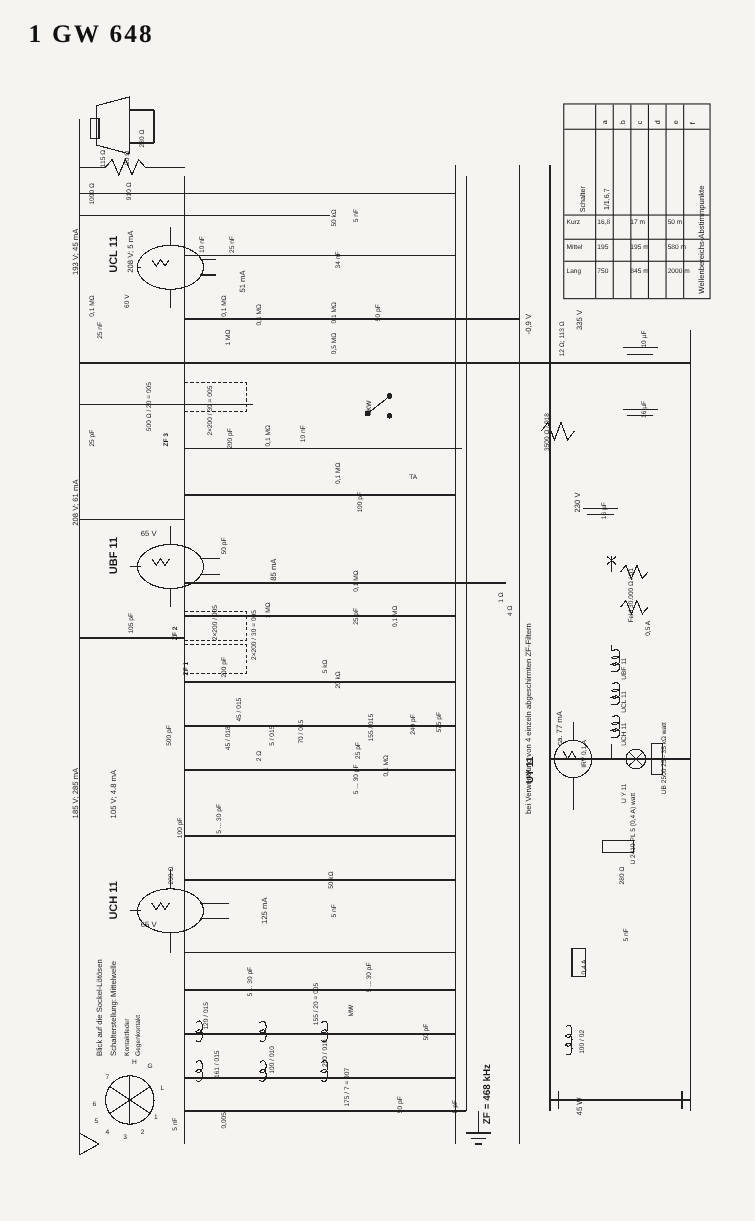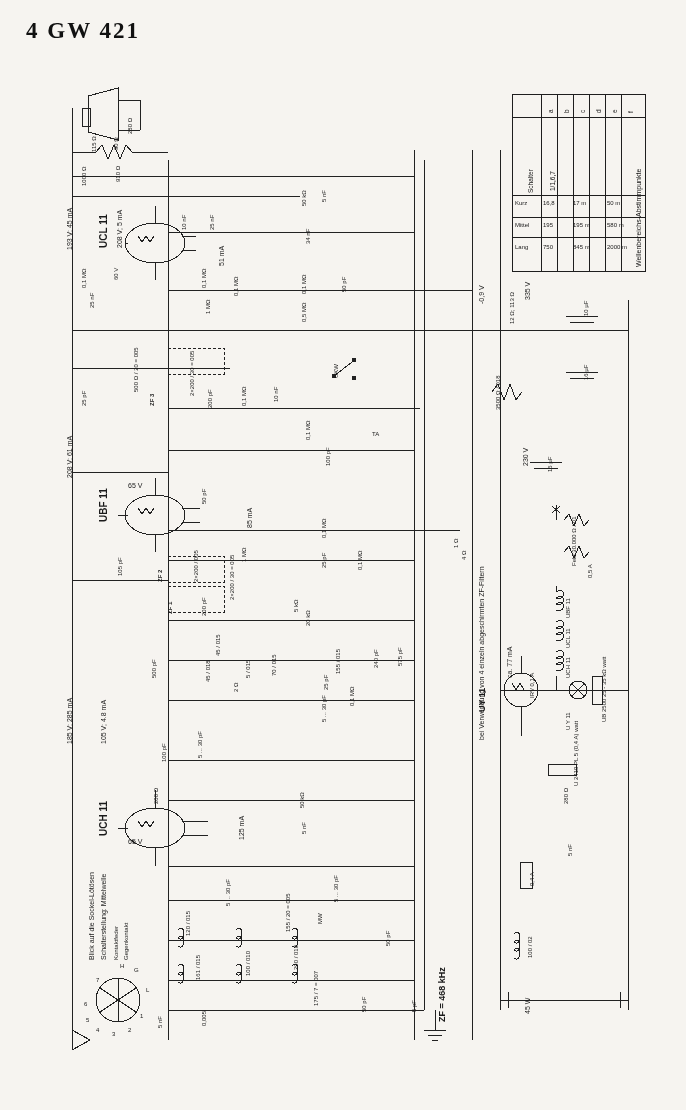--- a/index.html
+++ b/index.html
@@ -48,21 +48,21 @@
     line-height:7px;
   }
   svg{display:block;overflow:visible;}
   .sv{position:absolute;left:0;top:0;width:686px;height:1110px;pointer-events:none;}
 </style>
 </head>
 <body>
 
 <div id="sheet">
 
-  <div class="title">4 GW 421</div>
+  <div class="title">1 GW 648</div>
 
   <svg class="sv" viewBox="0 0 686 1110">
     <g stroke="#222" stroke-width="1" fill="none" shape-rendering="crispEdges">
 
       <line x1="72" y1="108" x2="72" y2="1045"></line>
       <line x1="168" y1="160" x2="168" y2="1040"></line>
       <line x1="414" y1="150" x2="414" y2="1040"></line>
       <line x1="424" y1="160" x2="424" y2="1010"></line>
       <line x1="472" y1="150" x2="472" y2="1040"></line>
       <line x1="500" y1="150" x2="500" y2="1010"></line>

